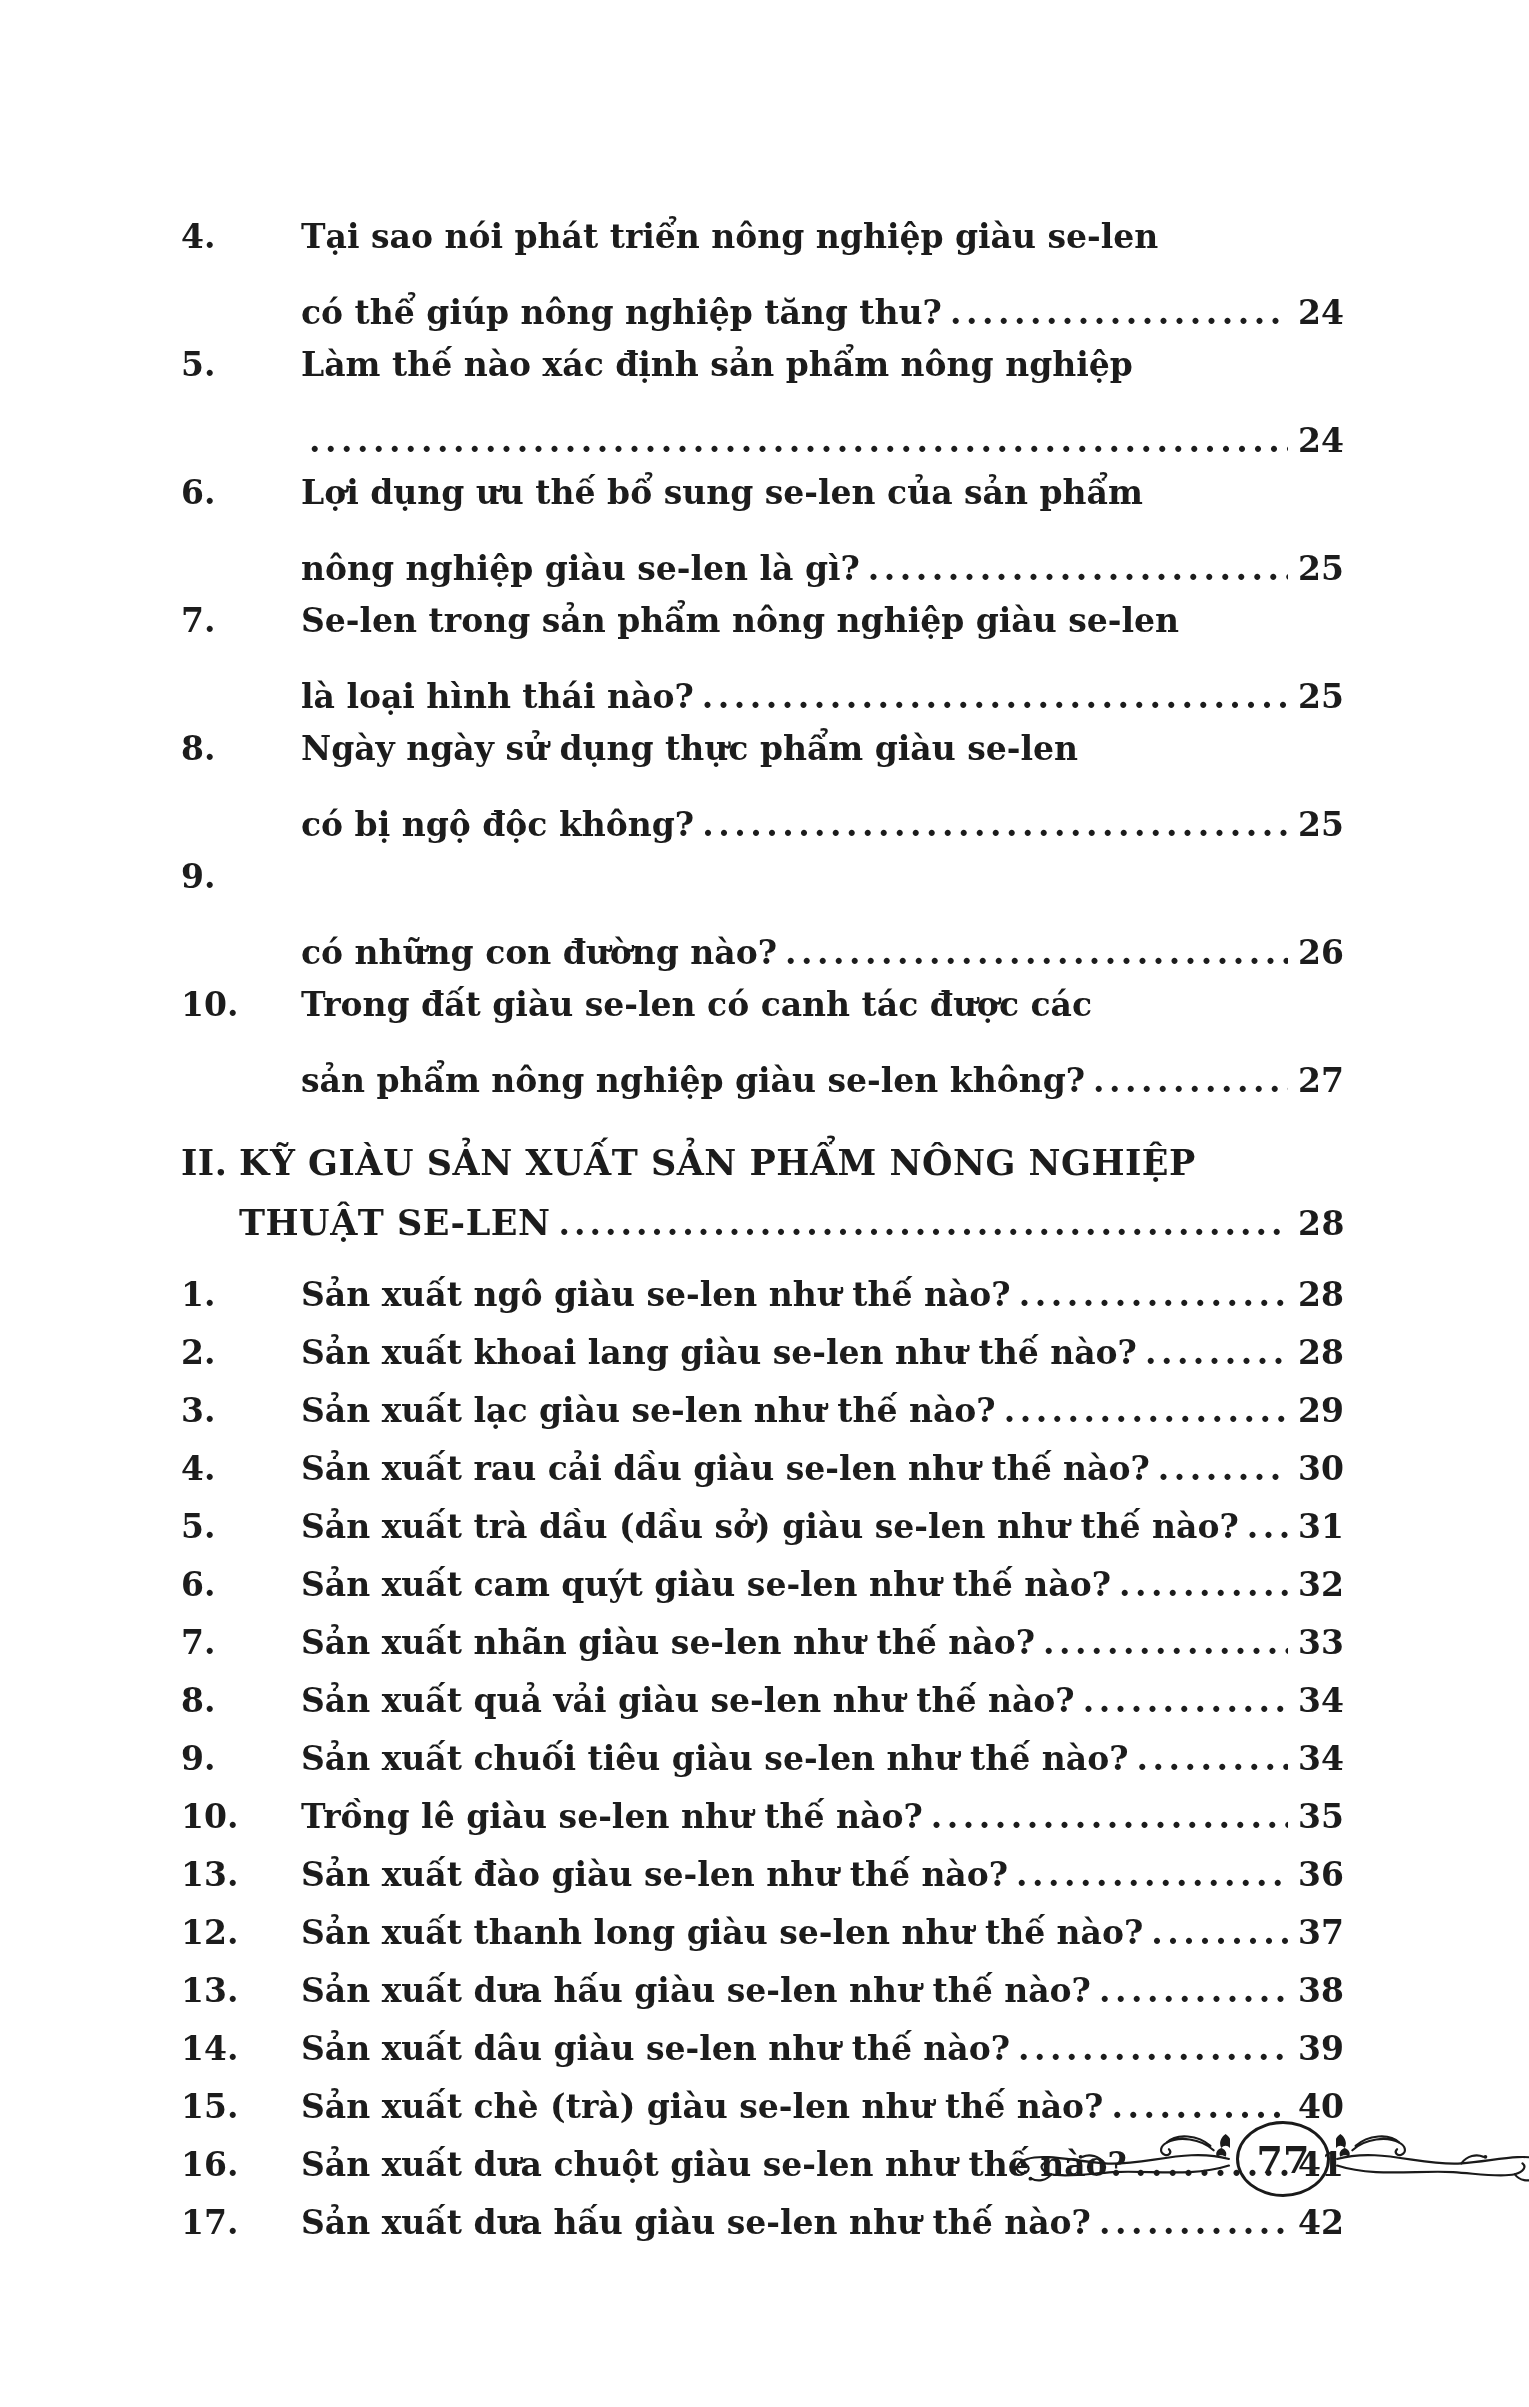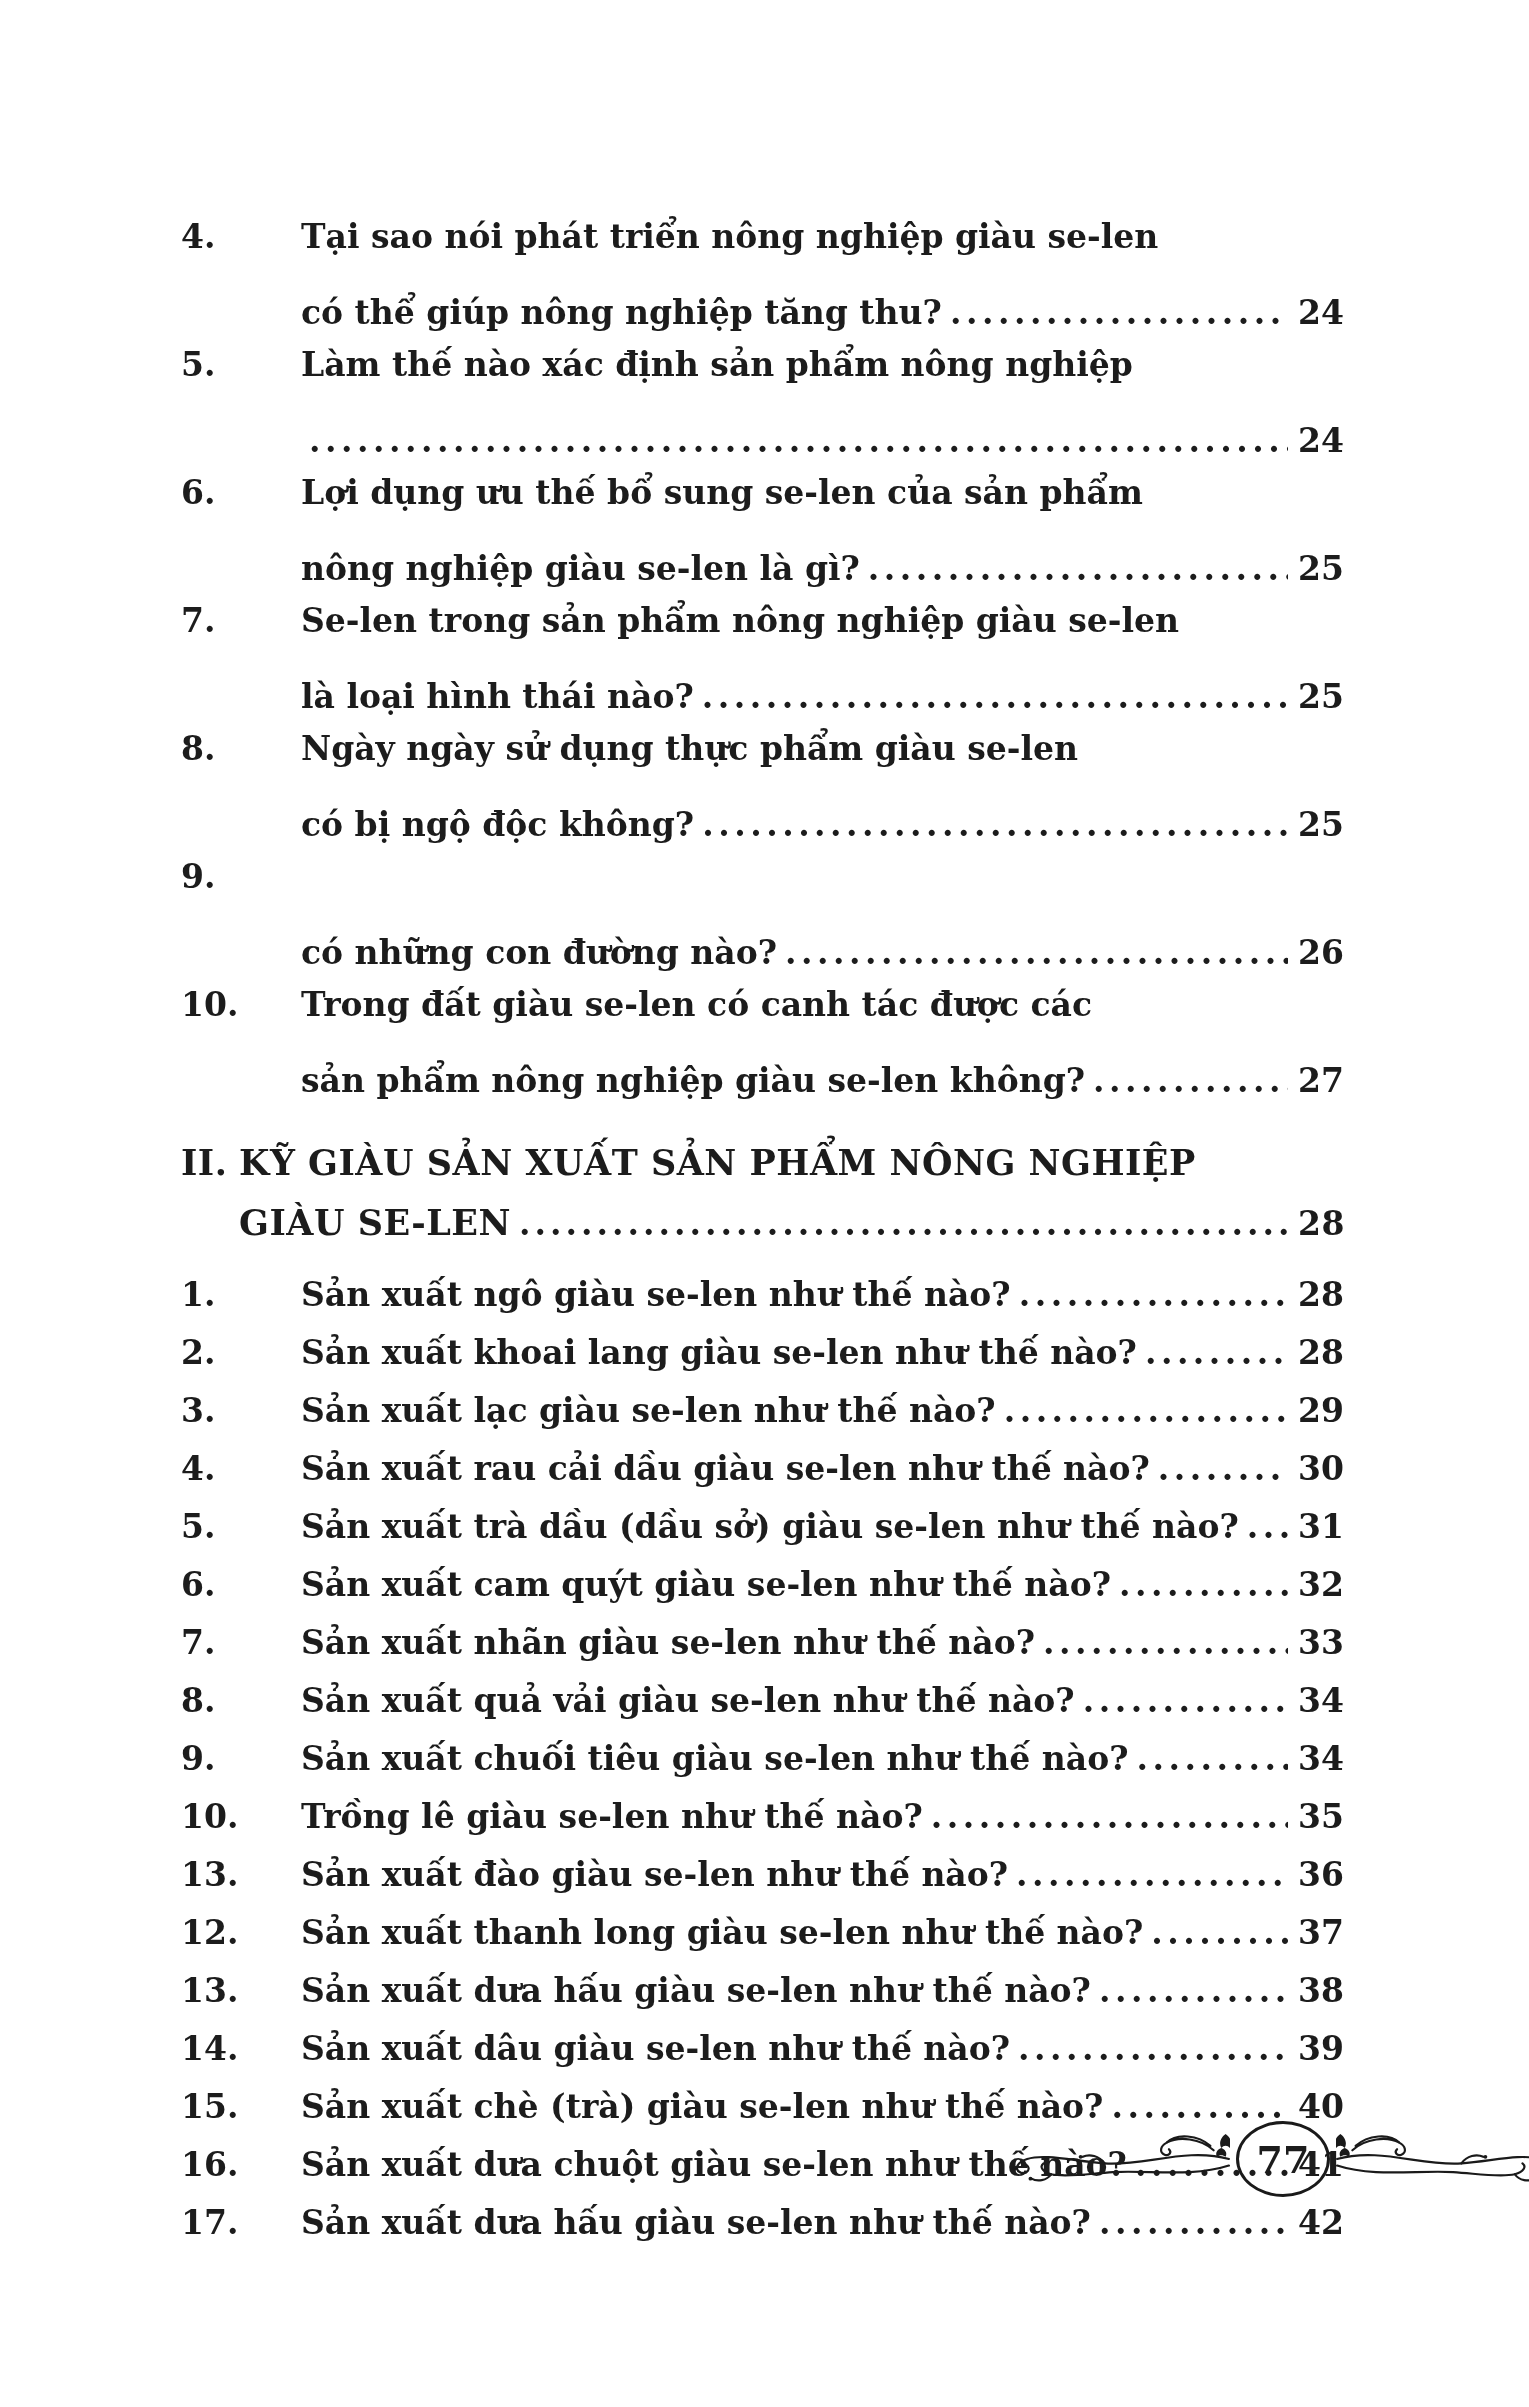--- a/index.html
+++ b/index.html
@@ -163,21 +163,21 @@
           </div>
         </div>
       </div>
 
     <div class="heading">
       <div class="row">
         <span class="hnum">II.</span>
         <span class="text">KỸ GIÀU SẢN XUẤT SẢN PHẨM NÔNG NGHIỆP</span>
       </div>
       <div class="row hcont">
-        <span class="text">GIÀU SE-LEN</span>
+        <span class="text">THUẬT SE-LEN</span>
         <span class="dots"></span>
         <span class="pg">28</span>
       </div>
     </div>
 
     <div id="part2" class="sec sec2">
         <div class="entry">
           <div class="row">
             <span class="num">1.</span>
             <span class="text">Sản xuất ngô giàu se-len như thế nào?</span>

